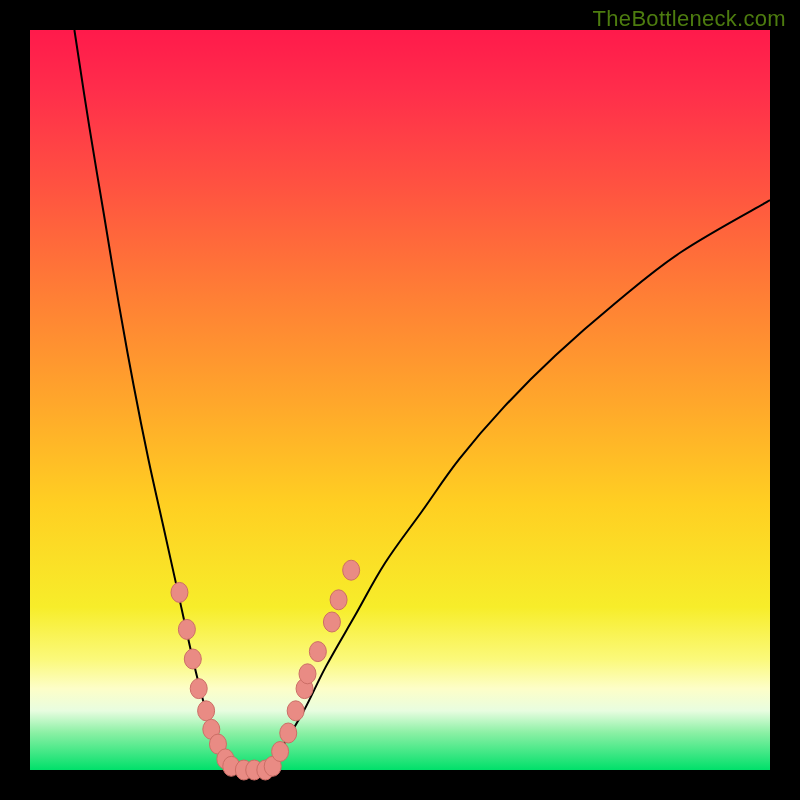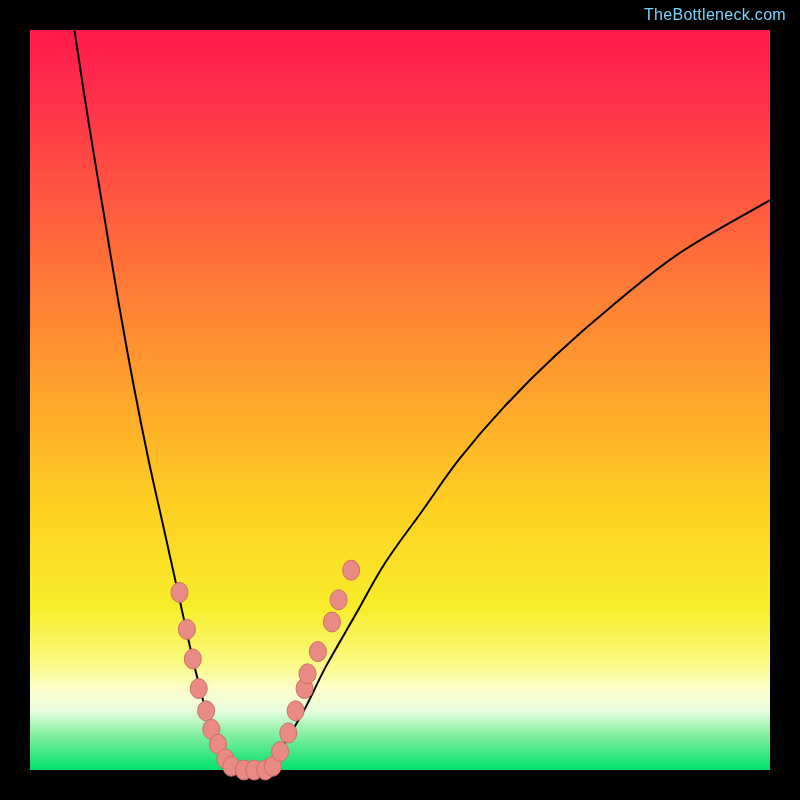--- a/index.html
+++ b/index.html
@@ -28,22 +28,22 @@
       #fbf97a 85%,
       #fdfec8 89%,
       #e8fde0 92%,
       #8af0a4 95%,
       #00e06a 100%);
   }
   .watermark {
     position: absolute;
     top: 6px;
     right: 14px;
-    color: #7dd3fc;
-    font-size: 16px;
+    color: #4d7c0f;
+    font-size: 22px;
     letter-spacing: 0.3px;
     font-weight: 500;
     user-select: none;
   }
   svg.overlay {
     position: absolute;
     left: 30px;
     top: 30px;
     width: 740px;
     height: 740px;

